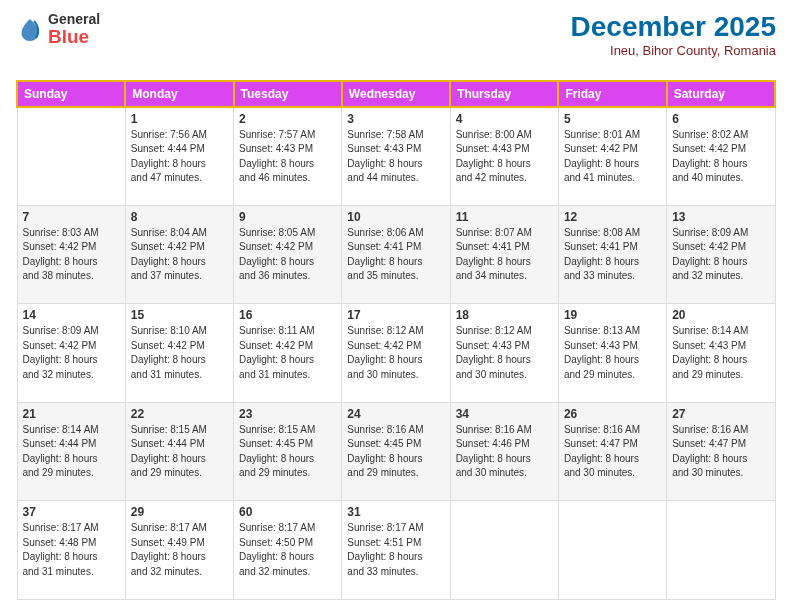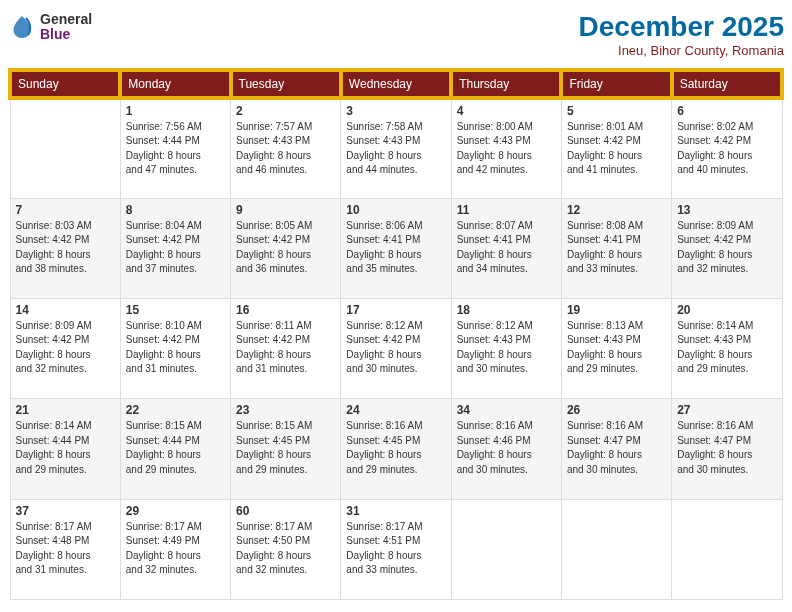--- a/index.html
+++ b/index.html
@@ -8,23 +8,24 @@
       height: 612px;
       background: #fff;
       font-family: Arial, sans-serif;
       font-size: 11px;
       color: #333;
       overflow: hidden;
     }
     .page {
       width: 792px;
       height: 612px;
-      padding: 12px 8px;
+      padding: 12px 16px;
       display: flex;
       flex-direction: column;
+      gap: 12px;
     }
     .header {
       display: flex;
       justify-content: space-between;
       align-items: flex-start;
       margin-bottom: 10px;
     }
     .logo {
       display: flex;
       align-items: center;
@@ -34,23 +35,23 @@
       display: flex;
       flex-direction: column;
       line-height: 1.1;
     }
     .logo-general {
       font-size: 14px;
       font-weight: bold;
       color: #333;
     }
     .logo-blue {
-      font-size: 14px;
-      font-weight: bold;
-      color: #701a75;
+      font-size: 19px;
+      font-weight: bold;
+      color: #ef4444;
     }
     .logo-icon {
       width: 28px;
       height: 28px;
     }
     .title-block {
       text-align: right;
     }
     .month-title {
       font-size: 28px;
@@ -63,27 +64,27 @@
       color: #7f1d1d;
     }
     .calendar {
       flex: 1;
       border: 1px solid #ccc;
       border-collapse: collapse;
       width: 100%;
       table-layout: fixed;
     }
     .calendar th {
-      background: #7f1d1d;
+      background: #d946ef;
       color: #fff;
       text-align: left;
       padding: 5px 6px;
       font-size: 12px;
-      font-weight: normal;
-      border: 4px solid #eab308;
+      font-weight: bold;
+      border: 2px solid #eab308;
     }
     .calendar td {
       vertical-align: top;
       padding: 4px 5px;
       border: 1px solid #ddd;
       height: 88px;
       width: calc(100% / 7);
     }
     .calendar tr:nth-child(even) td {
       background: #f5f5f5;

